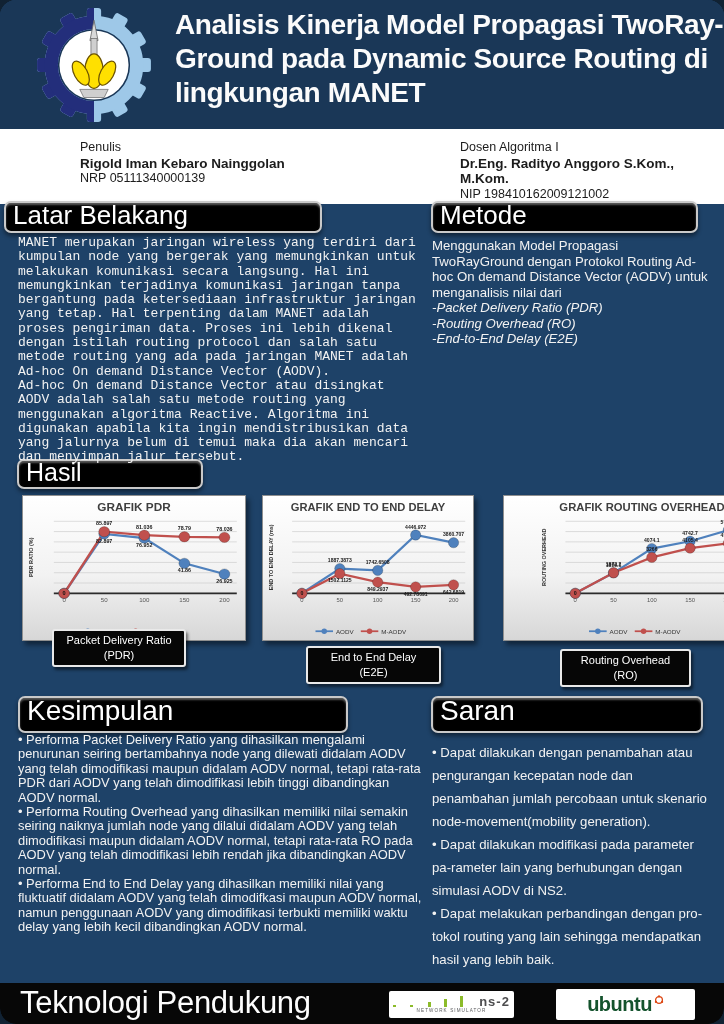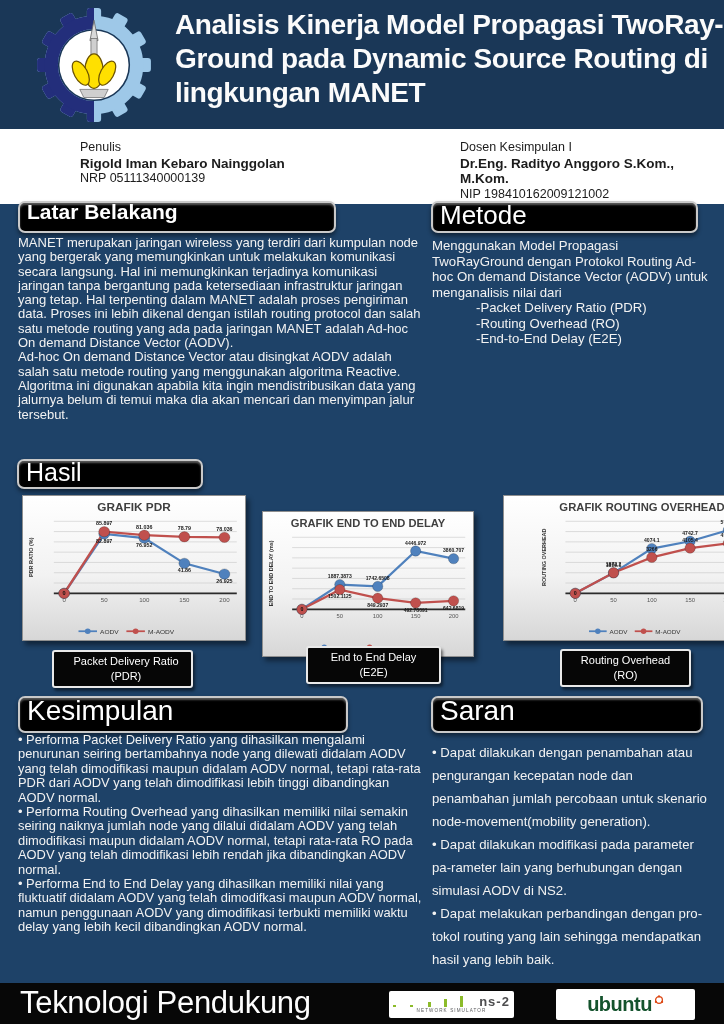--- a/index.html
+++ b/index.html
@@ -1,61 +1,61 @@
 <!DOCTYPE html>
 <html><head>
 <meta charset="utf-8">
 <style>
   html,body{margin:0;padding:0;background:#123;}
   #poster{position:relative;width:724px;height:1024px;overflow:hidden;
-          background:#1e4268;font-family:"Liberation Sans",sans-serif;}
+          background:#1e4268;font-family:"Liberation Sans",sans-serif;border-radius:16px;}
 
   
   .hdr{position:absolute;left:0;top:0;width:724px;height:129px;background:#1a3757;}
   .logo{position:absolute;left:26px;top:4px;width:136px;height:122px;}
   .title{position:absolute;left:175px;top:8px;width:560px;margin:0;
          color:#fbfbfb;font-size:28px;font-weight:600;line-height:34px;letter-spacing:-0.4px;}
 
   .band{position:absolute;left:0;top:129px;width:724px;height:75px;background:#ffffff;}
   .ablock{position:absolute;top:11px;color:#1c1c1c;font-size:12.5px;line-height:15.5px;}
   .ablock .nm{font-weight:bold;font-size:13.5px;}
   .ablock.a1{left:80px;} .ablock.a2{left:460px;}
 
   
   .bar{position:absolute;background:#000;border:2px solid #c9c9c9;border-radius:7px;
        box-shadow:0 3px 4px rgba(0,0,0,.45), inset 0 2px 2px rgba(255,255,255,.35);
        color:#fff;white-space:nowrap;overflow:visible;}
   .bar span{position:relative;left:7px;top:-3px;}
-  .bar.b-latar {left:18px; top:201px;width:314px;height:28px;font-size:21px;font-weight:bold;}
+  .bar.b-latar {left:4px; top:201px;width:314px;height:28px;font-size:26px;}
   .bar.b-metode{left:431px;top:201px;width:263px;height:28px;font-size:26px;}
   .bar.b-hasil {left:17px; top:459px;width:182px;height:26px;font-size:25px;}
   .bar.b-kesim {left:18px; top:696px;width:326px;height:33px;font-size:28px;}
   .bar.b-saran {left:431px;top:696px;width:268px;height:33px;font-size:28px;}
 
   
   .txt{position:absolute;color:#f2f2f2;font-size:13px;line-height:14.3px;}
   .txt p{margin:0;}
-  .t-latar{left:18px;top:236px;width:404px;}
+  .t-latar{left:18px;top:236px;width:404px;font-family:Liberation Mono, monospace;}
   .t-metode{left:432px;top:238px;width:280px;line-height:15.5px;font-size:13.2px;}
-  .t-metode .mi{margin-left:44px;}
+  .t-metode .mi{font-style:italic;}
   .t-kesim{left:18px;top:733px;width:404px;font-size:12.9px;line-height:14.4px;}
   .t-saran{left:432px;top:741px;width:278px;font-size:13.2px;line-height:23px;}
 
   
   .chart-card{position:absolute;top:495px;height:144px;border:1px solid #8f8f8f;
       background:linear-gradient(#ffffff 0%,#f2f2f2 55%,#d7d7d7 100%);
       box-shadow:3px 4px 5px rgba(0,0,0,.45);}
-  .cc1{left:22px;width:222px;} .cc2{left:262px;width:210px;margin-top:16px;} .cc3{left:503px;width:212px;padding-left:32px;}
+  .cc1{left:22px;width:222px;} .cc2{left:262px;width:210px;} .cc3{left:503px;width:212px;padding-left:32px;}
   .chart-card svg{width:100%;height:100%;display:block;font-family:"Liberation Sans",sans-serif;}
 
   .badge{position:absolute;height:34px;background:#060606;border:2px solid #e9e9e9;
       border-radius:3px;box-shadow:2px 3px 3px rgba(0,0,0,.5);
       color:#fff;font-size:11px;line-height:15px;text-align:center;
       display:flex;flex-direction:column;justify-content:center;}
-  .bg1{left:52px;top:650px;width:130px;padding-left:7px;}
+  .bg1{left:52px;top:629px;width:130px;}
   .bg2{left:306px;top:646px;width:131px;}
   .bg3{left:560px;top:649px;width:127px;}
 
   
   .foot{position:absolute;left:0;top:983px;width:724px;height:41px;background:#070707;}
   .foot .ft{position:absolute;left:20px;top:2px;color:#fdfdfd;font-size:31px;letter-spacing:-0.3px;}
   .ns2box{position:absolute;left:389px;top:8px;width:125px;height:27px;background:#fff;
           border-radius:2px;display:flex;flex-direction:column;align-items:center;justify-content:center;}
   .ns2row{display:flex;align-items:flex-end;gap:13px;}
   .ns2row i{display:block;width:3px;background:#8cbb2a;}
@@ -126,21 +126,21 @@
     <h1 class="title">Analisis Kinerja Model Propagasi TwoRay-Ground pada Dynamic Source Routing di lingkungan MANET</h1>
   </div>
 
   <div class="band">
     <div class="ablock a1">
       <div>Penulis</div>
       <div class="nm">Rigold Iman Kebaro Nainggolan</div>
       <div>NRP 05111340000139</div>
     </div>
     <div class="ablock a2">
-      <div>Dosen Kesimpulan I</div>
+      <div>Dosen Algoritma I</div>
       <div class="nm">Dr.Eng. Radityo Anggoro S.Kom., M.Kom.</div>
       <div>NIP 198410162009121002</div>
     </div>
   </div>
 
   <div class="bar b-latar"><span>Latar Belakang</span></div>
   <div class="bar b-metode"><span>Metode</span></div>
   <div class="bar b-hasil"><span>Hasil</span></div>
   <div class="bar b-kesim"><span>Kesimpulan</span></div>
   <div class="bar b-saran"><span>Saran</span></div>

